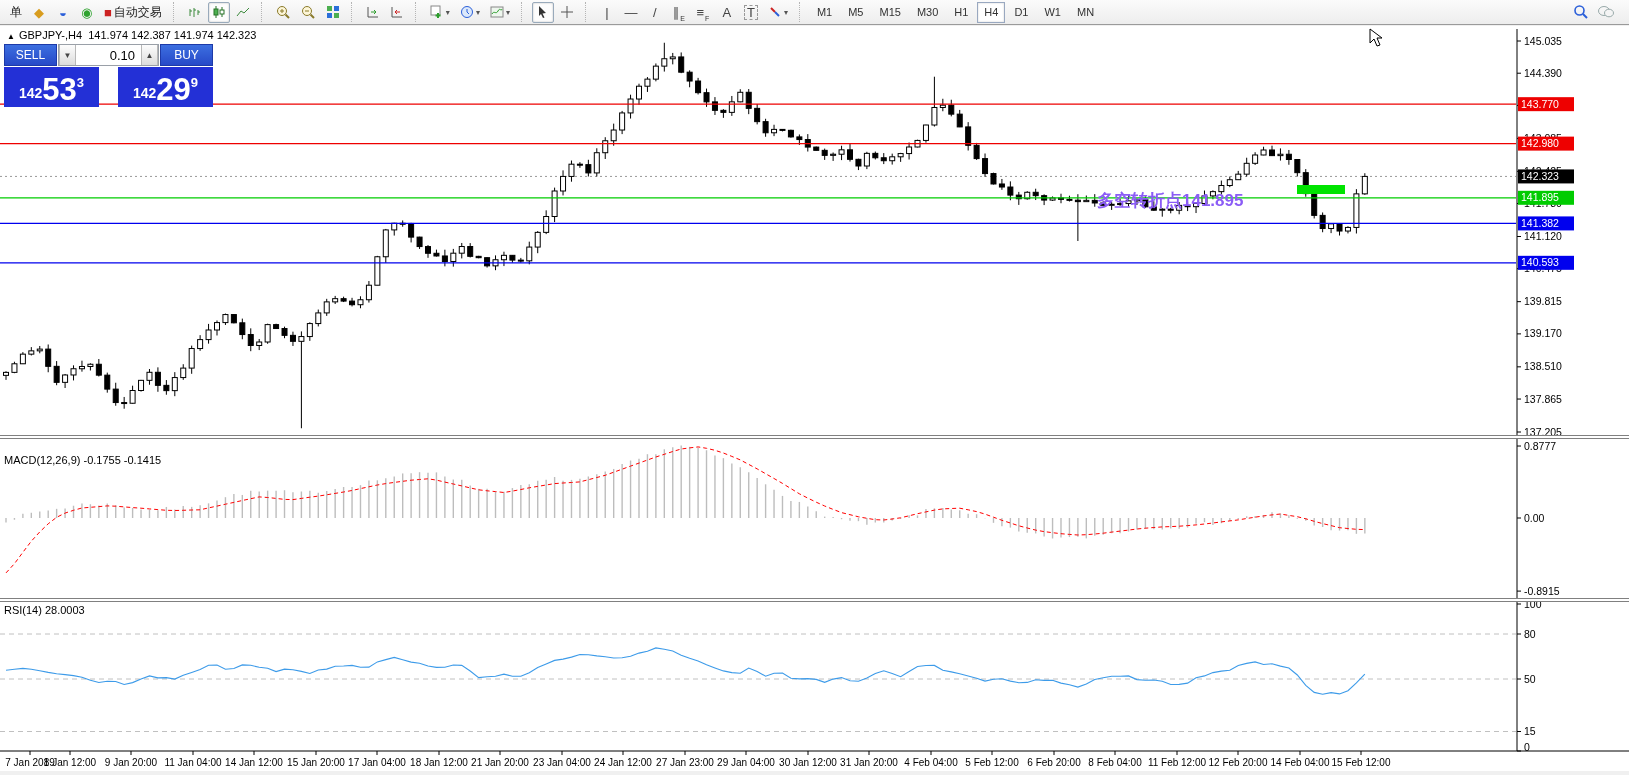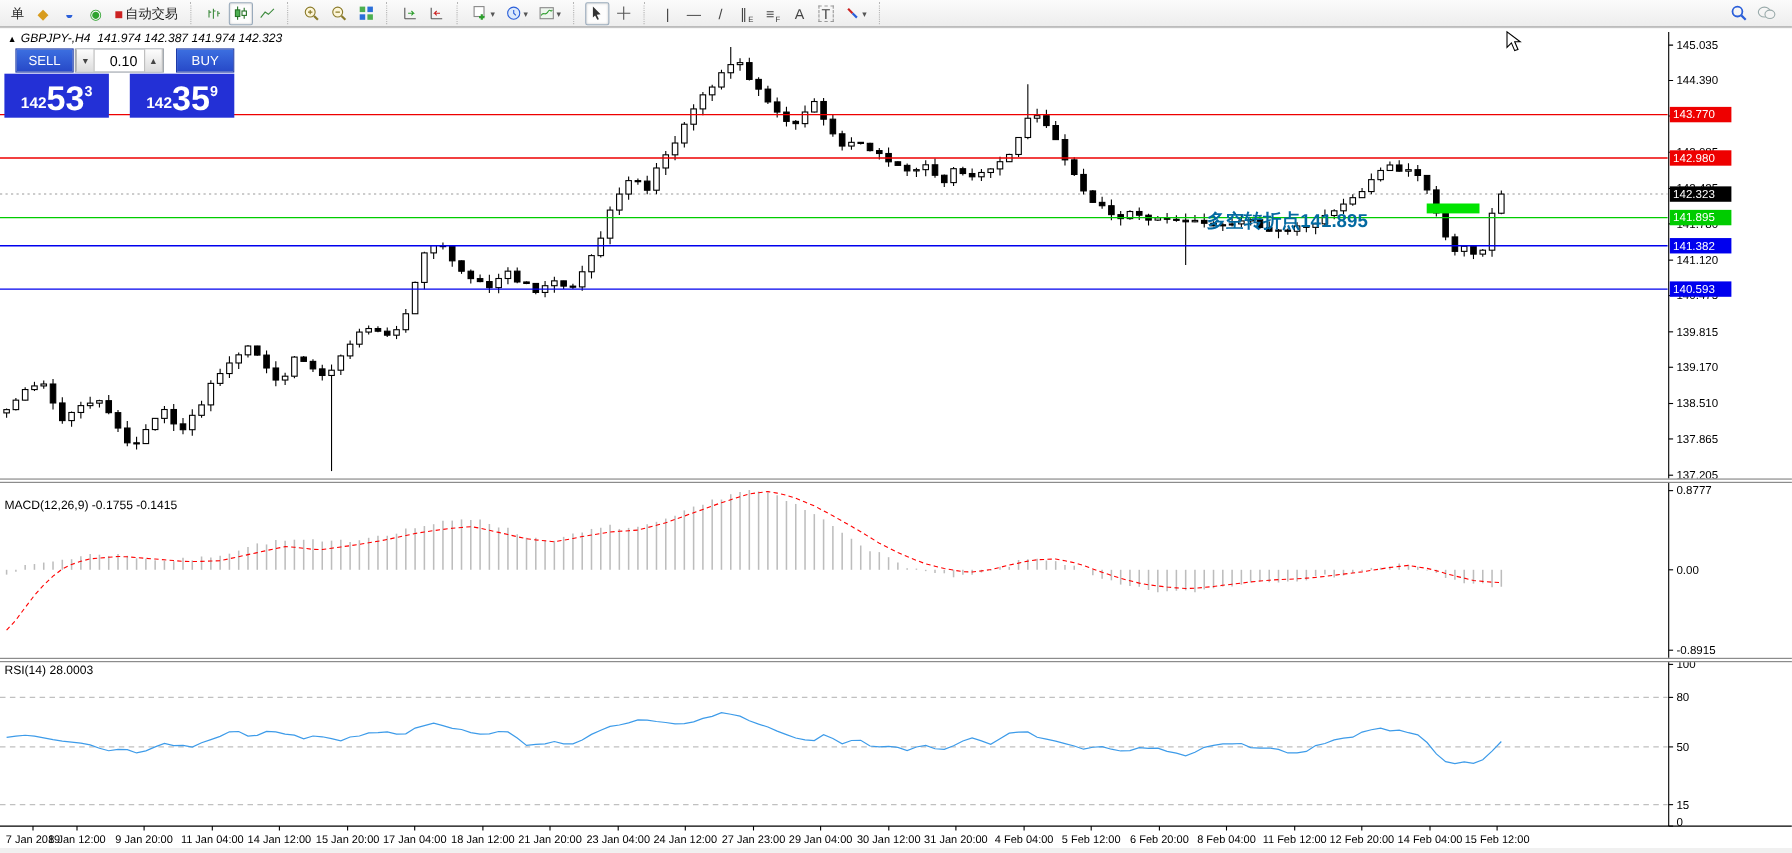--- a/index.html
+++ b/index.html
@@ -19,42 +19,42 @@
   .sub { font-size:7px; color:#333; margin-left:1px; align-self:flex-end; }
   .dd { font-size:8px; color:#555; margin-left:2px; }
   .tf-btn { height:21px; padding:0 6px; font-size:11px; color:#333; display:flex; align-items:center;
     border:1px solid transparent; }
   .tf-btn.active { background:#fff; border:1px solid #99a8c0; box-shadow:inset 0 0 2px #ccc; }
   .tb-right { margin-left:auto; display:flex; gap:8px; padding-right:10px; }
   
   .chart-window { position:absolute; left:0; top:26px; width:1629px; height:745px;
     background:#ffffff; }
   #chart-svg { position:absolute; left:0; top:0; }
-  .title-overlay { position:absolute; left:7px; top:3px; font-size:11px; color:#000; z-index:5;font-style:italic; }
+  .title-overlay { position:absolute; left:7px; top:3px; font-size:11px; color:#000; z-index:5; }
   .title-overlay .tri { font-size:8px; margin-right:4px; }
   
   .trade-panel { position:absolute; left:4px; top:18px; width:209px; z-index:6; }
   .tp-row1 { display:flex; height:22px; gap:1px; }
   .tp-btn { width:53px; background:linear-gradient(#3c6fe0,#2749c8); color:#fff; font-size:12px;
-    display:flex; align-items:center; justify-content:center; border:1px solid #1d3aa8;margin-left:10px; }
+    display:flex; align-items:center; justify-content:center; border:1px solid #1d3aa8; }
   .tp-spin { flex:1; display:flex; border:1px solid #9aa0a8; background:#fff; }
   .tp-arrow { width:17px; background:linear-gradient(#fdfdfd,#dcdcdc); border-left:1px solid #b8b8b8;
     border-right:1px solid #b8b8b8; font-size:8px; color:#444; display:flex; align-items:center; justify-content:center; }
   .tp-vol { flex:1; font-size:13px; color:#000; display:flex; align-items:center; justify-content:flex-end; padding-right:6px; }
   .tp-row2 { display:flex; height:40px; gap:19px; margin-top:1px; }
   .tp-quote { flex:1; background:#2330d6; color:#fff; display:flex; align-items:flex-end;
     justify-content:center; padding-bottom:3px; }
   .q-small { font-size:14px; font-weight:bold; margin-bottom:3px; }
   .q-big { font-size:31px; font-weight:bold; line-height:0.9; }
   .q-sup { font-size:13px; font-weight:bold; margin-bottom:14px; }
   
   .pane-label { position:absolute; left:4px; font-size:11px; color:#000; z-index:4; }
   .divider { position:absolute; left:0; width:1629px; height:4px; background:#fff;
     border-top:1px solid #808080; border-bottom:1px solid #808080; z-index:3; cursor:row-resize; }
-  .annotation-text { position:absolute; font-size:17px; font-weight:bold; color:#0369a1; z-index:4; white-space:nowrap; }
+  .annotation-text { position:absolute; font-size:17px; font-weight:bold; color:#8b5cf6; z-index:4; white-space:nowrap; }
   .annotation-rect { position:absolute; background:#00e400; z-index:4; }
   .bottom-strip { position:absolute; left:0; top:771px; width:1629px; height:4px; background:#f0f0f0; }
 </style>
 </head>
 <body>
 
 <div class="toolbar">
   <div class="tb-btn">
     <span class="tb-label">单</span>
   </div>
@@ -184,20 +184,31 @@
     <span class="glyph" style="border:1px dashed #999; padding:0 2px;">T</span>
   </div>
   <div class="tb-btn">
     <svg width="14" height="14">
         <path d="M3 3l4 4" stroke="#cc2222" stroke-width="2"></path>
         <path d="M11 11 7 7" stroke="#2b5fd9" stroke-width="2"></path>
       </svg>
     <span class="dd">▾</span>
   </div>
   <div class="tb-sep"></div>
+  <div id="tf-group" style="display:flex; gap:2px;">
+      <div class="tf-btn">M1</div>
+      <div class="tf-btn">M5</div>
+      <div class="tf-btn">M15</div>
+      <div class="tf-btn">M30</div>
+      <div class="tf-btn">H1</div>
+      <div class="tf-btn active">H4</div>
+      <div class="tf-btn">D1</div>
+      <div class="tf-btn">W1</div>
+      <div class="tf-btn">MN</div>
+    </div>
   <div class="tb-right">
     <svg width="16" height="16">
         <circle cx="6.5" cy="6.5" r="4.5" fill="none" stroke="#2b5fd9" stroke-width="1.6"></circle>
         <path d="M10 10 14 14" stroke="#2b5fd9" stroke-width="2"></path>
       </svg>
     <svg width="18" height="16">
         <ellipse cx="7" cy="7" rx="5.5" ry="4.5" fill="none" stroke="#9aa"></ellipse>
         <ellipse cx="12" cy="9" rx="4.5" ry="3.8" fill="#f4f4f4" stroke="#9aa"></ellipse>
       </svg>
   </div>
@@ -838,21 +849,21 @@
       <div class="tp-btn">BUY</div>
     </div>
     <div class="tp-row2">
       <div class="tp-quote">
         <span class="q-small">142</span>
         <span class="q-big">53</span>
         <span class="q-sup">3</span>
       </div>
       <div class="tp-quote">
         <span class="q-small">142</span>
-        <span class="q-big">35</span>
+        <span class="q-big">29</span>
         <span class="q-sup">9</span>
       </div>
     </div>
   </div>
 
   <div class="annotation-text" style="left:1097px; top:163px;">多空转折点141.895</div>
   <div class="annotation-rect" style="left:1297px; top:159px; width:48px; height:9px;"></div>
 
   <div class="divider" style="top:409px;"></div>
   <div class="divider" style="top:572px;"></div>

